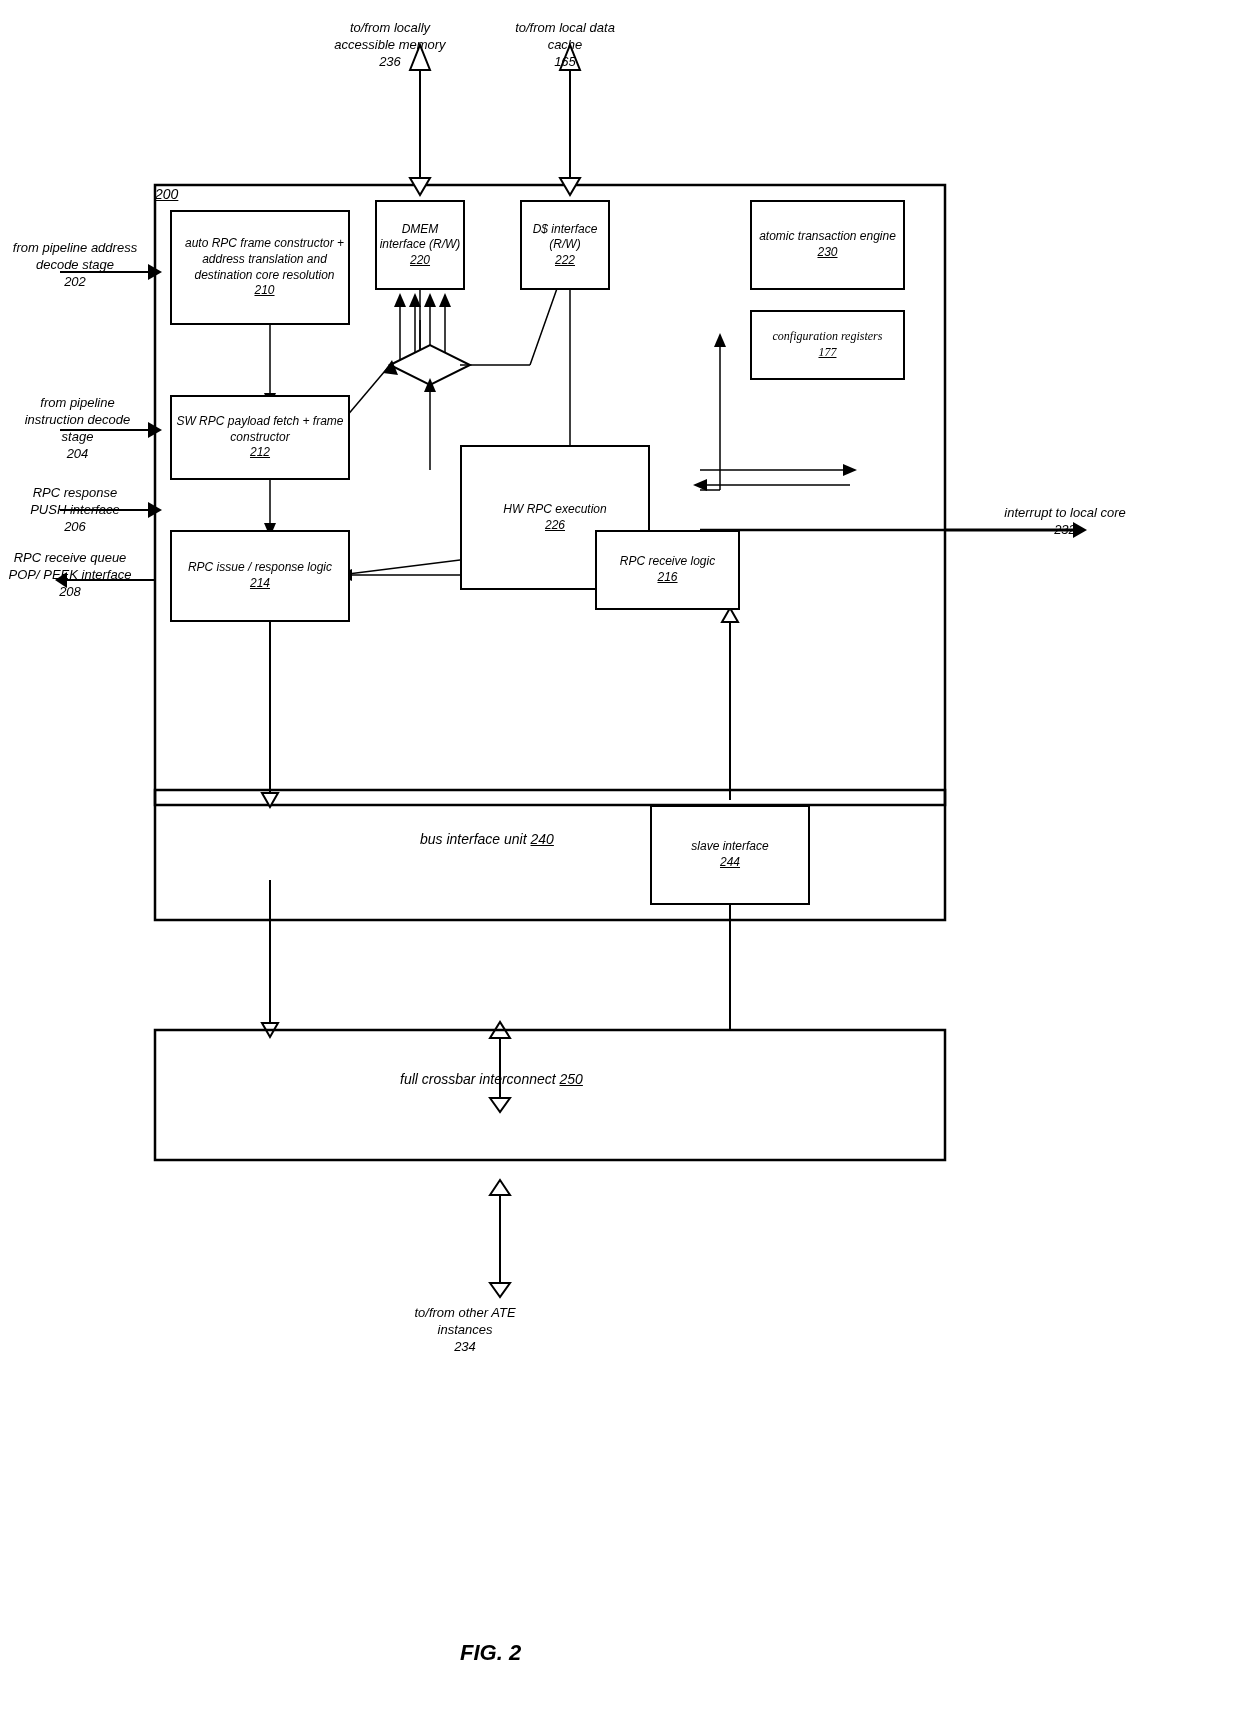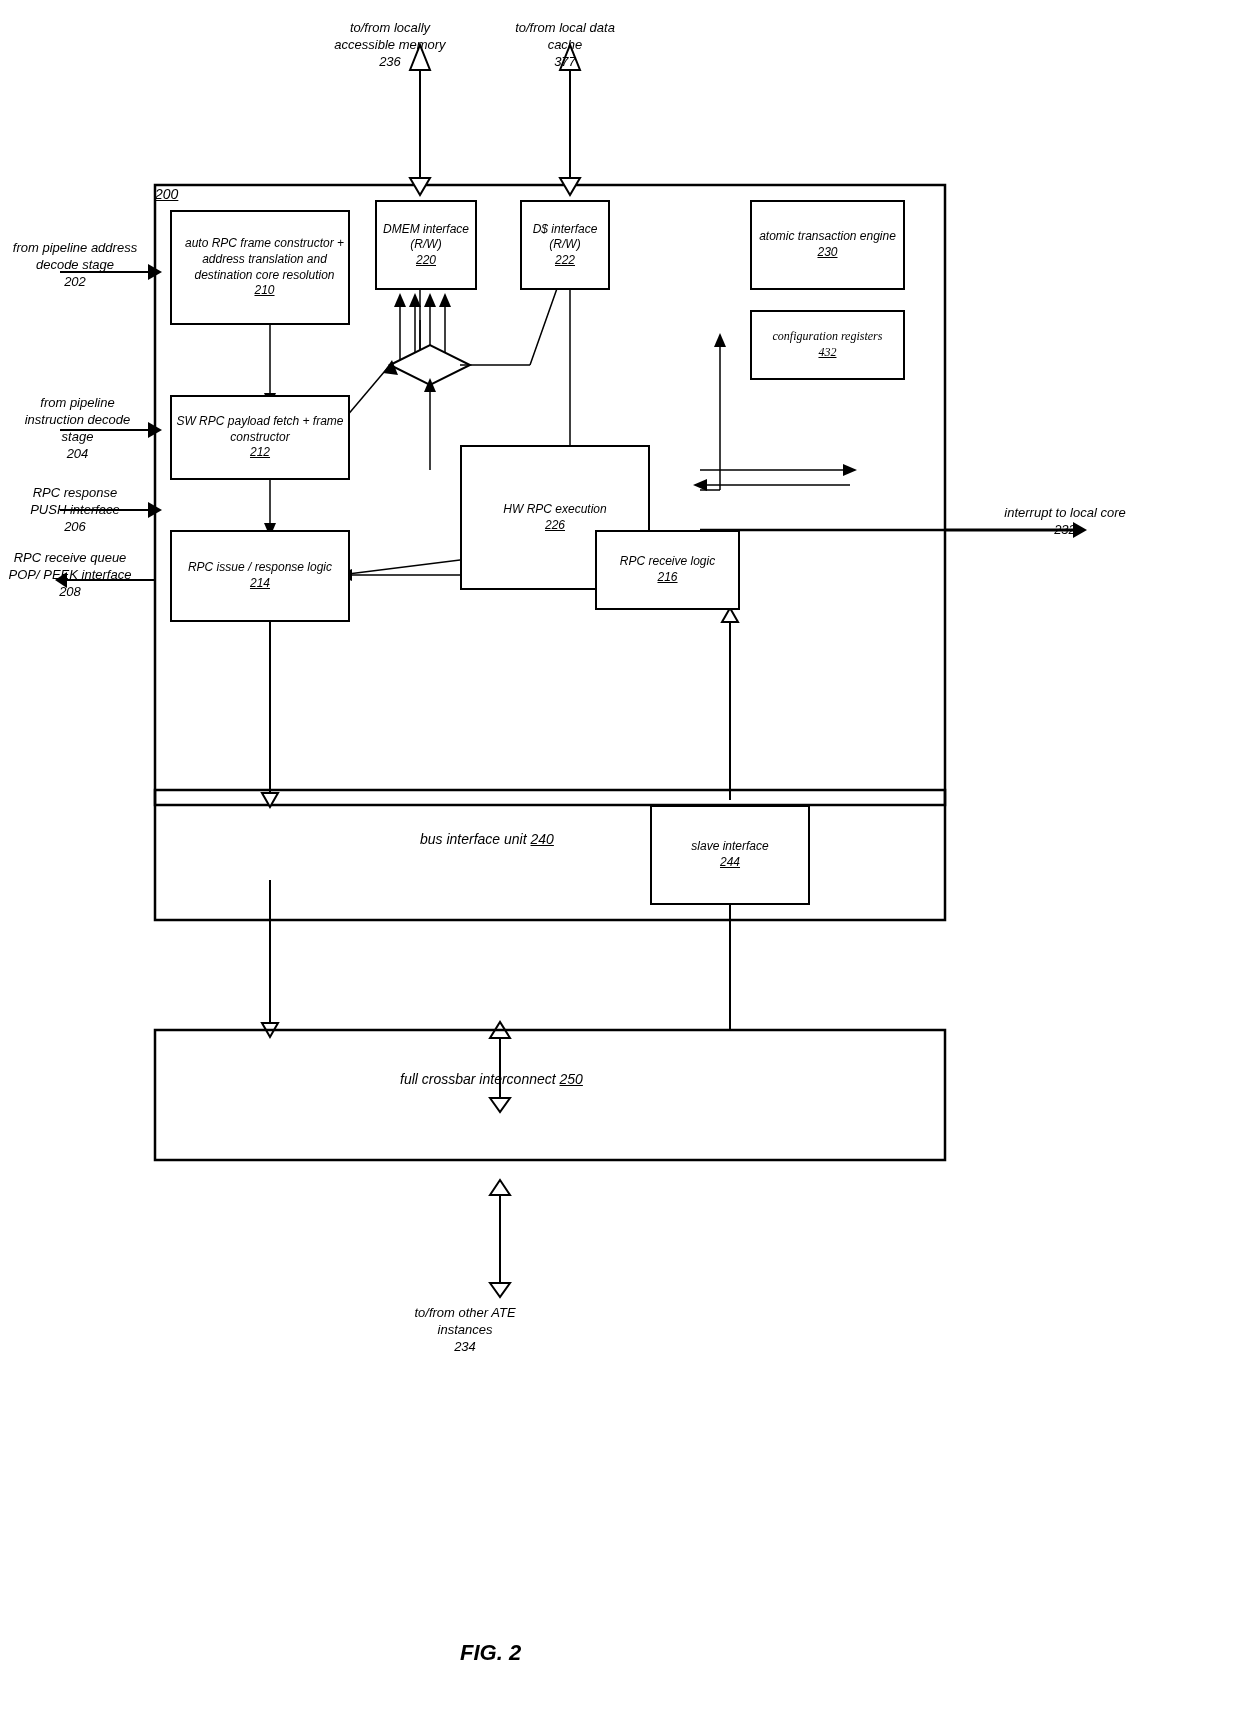--- a/index.html
+++ b/index.html
@@ -170,41 +170,41 @@
 
     <rect x="155" y="790" width="790" height="130" fill="none" stroke="#000" stroke-width="2.5"></rect>
 
     <rect x="155" y="1030" width="790" height="130" fill="none" stroke="#000" stroke-width="2.5"></rect>
   </svg>
 
   <div class="label" style="left:155px; top:185px; font-style:italic; font-size:14px;">
     <span style="text-decoration:underline;">200</span>
   </div>
 
-  <div class="box" style="left:375px; top:200px; width:102px; height:90px;">
+  <div class="box" style="left:375px; top:200px; width:90px; height:90px;">
     <div class="box-text">
       DMEM interface (R/W)<span class="box-num">220</span>
     </div>
   </div>
 
   <div class="box" style="left:520px; top:200px; width:90px; height:90px;">
     <div class="box-text">
       D$ interface (R/W)<span class="box-num">222</span>
     </div>
   </div>
 
   <div class="box" style="left:750px; top:200px; width:155px; height:90px;">
     <div class="box-text">
       atomic transaction engine<span class="box-num">230</span>
     </div>
   </div>
 
   <div class="box" style="left:750px; top:310px; width:155px; height:70px;font-family:Liberation Serif, serif;">
     <div class="box-text">
-      configuration registers<span class="box-num">432</span>
+      configuration registers<span class="box-num">177</span>
     </div>
   </div>
 
   <div class="box" style="left:170px; top:210px; width:180px; height:115px;padding-left:9px;">
     <div class="box-text">
       auto RPC frame constructor + address translation and destination core resolution<span class="box-num">210</span>
     </div>
   </div>
 
   <div class="box" style="left:170px; top:395px; width:180px; height:85px;">
@@ -244,21 +244,21 @@
 
   <div class="label" style="left:400px; top:1070px; font-size:14px;">
     full crossbar interconnect <span style="text-decoration:underline;">250</span>
   </div>
 
   <div class="label" style="left:330px; top:20px; width:120px;">
     to/from locally accessible memory<br><span>236</span>
   </div>
 
   <div class="label" style="left:510px; top:20px; width:110px;">
-    to/from local data cache<br><span>377</span>
+    to/from local data cache<br><span>165</span>
   </div>
 
   <div class="label" style="left:10px; top:240px; width:130px;">
     from pipeline address decode stage<br><span>202</span>
   </div>
 
   <div class="label" style="left:10px; top:395px; width:135px;">
     from pipeline instruction decode stage<br><span>204</span>
   </div>
 

